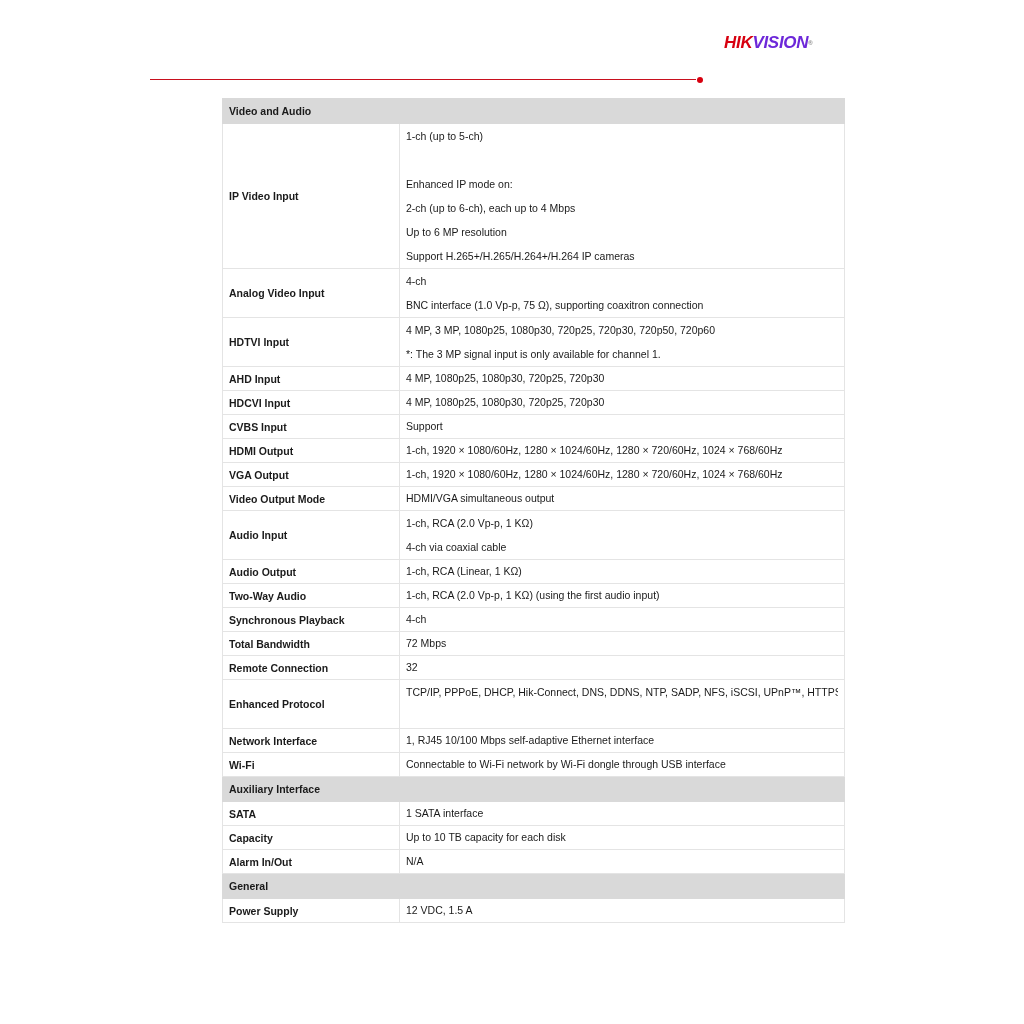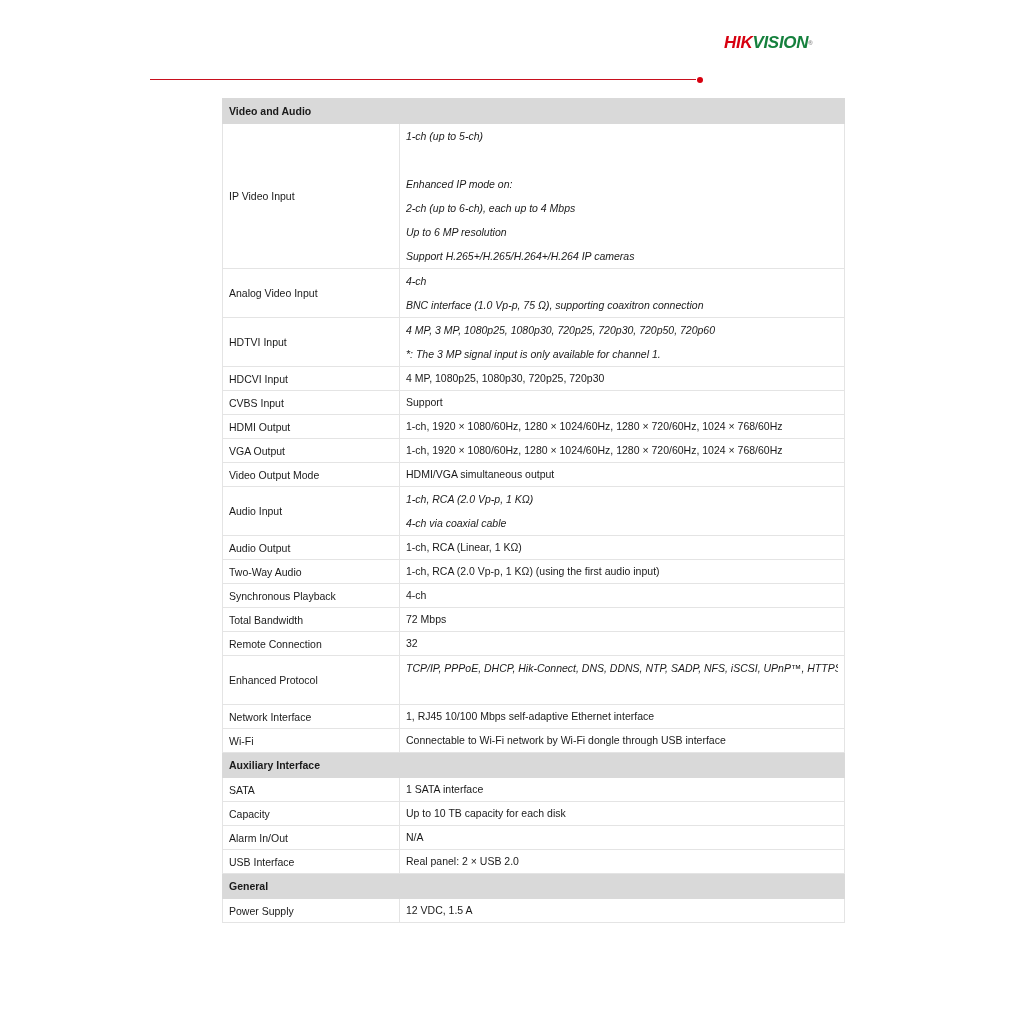--- a/index.html
+++ b/index.html
@@ -1,32 +1,32 @@
 <!DOCTYPE html>
 <html><head>
 <meta charset="utf-8">
 <style>
   html, body { margin: 0; padding: 0; background: #ffffff; }
   body { width: 1024px; height: 1024px; position: relative; overflow: hidden;
          font-family: "Liberation Sans", "DejaVu Sans", sans-serif; color: #1a1a1a; }
   .logo { position: absolute; left: 724px; top: 33px; font-style: italic; font-weight: bold;
           font-size: 17px; letter-spacing: -0.3px; line-height: 20px; }
   .logo .hik { color: #d7000f; }
-  .logo .vision { color: #15803d; }
+  .logo .vision { color: #6d28d9; }
   .logo .reg { font-size: 6px; color: #888; vertical-align: top; font-style: normal; }
   .rule { position: absolute; left: 150px; top: 79px; width: 546px; height: 1px; background: #c8101e; }
   .rule-dot { position: absolute; left: 697px; top: 77px; width: 6px; height: 6px; border-radius: 50%; background: #d7000f; }
   table.spec { position: absolute; left: 222px; top: 98px; width: 622px; border-collapse: collapse;
                font-size: 10.5px; table-layout: fixed; }
   table.spec td { border: 1px solid #e4e4e4; padding: 0 6px; vertical-align: middle; }
   table.spec col.c1 { width: 177px; }
   table.spec col.c2 { width: 445px; }
   tr.section td { background: #d9d9d9; font-weight: bold; height: 24px; border-color: #d9d9d9; }
-  td.label { height: 23px; }
-  td.value .line { height: 24px; line-height: 24px; white-space: nowrap; overflow: hidden; font-style: italic; }
+  td.label { height: 23px; font-weight: bold; }
+  td.value .line { height: 24px; line-height: 24px; white-space: nowrap; overflow: hidden; }
   td.value.single { line-height: 23px; white-space: nowrap; }
 </style>
 </head>
 <body>
 
 <div class="logo">
   <span class="hik">HIK</span><span class="vision">VISION</span><span class="reg">®</span>
 </div>
 <div class="rule"></div>
 <div class="rule-dot"></div>
@@ -57,20 +57,24 @@
           <div class="line">4-ch</div>
           <div class="line">BNC interface (1.0 Vp-p, 75 Ω), supporting coaxitron connection</div>
         </td>
       </tr>
       <tr>
         <td class="label">HDTVI Input</td>
         <td class="value">
           <div class="line">4 MP, 3 MP, 1080p25, 1080p30, 720p25, 720p30, 720p50, 720p60</div>
           <div class="line">*: The 3 MP signal input is only available for channel 1.</div>
         </td>
+      </tr>
+      <tr>
+        <td class="label">AHD Input</td>
+        <td class="value single">4 MP, 1080p25, 1080p30, 720p25, 720p30</td>
       </tr>
       <tr>
         <td class="label">HDCVI Input</td>
         <td class="value single">4 MP, 1080p25, 1080p30, 720p25, 720p30</td>
       </tr>
       <tr>
         <td class="label">CVBS Input</td>
         <td class="value single">Support</td>
       </tr>
       <tr>
@@ -135,24 +139,20 @@
         <td class="value single">1 SATA interface</td>
       </tr>
       <tr>
         <td class="label">Capacity</td>
         <td class="value single">Up to 10 TB capacity for each disk</td>
       </tr>
       <tr>
         <td class="label">Alarm In/Out</td>
         <td class="value single">N/A</td>
       </tr>
-      <tr>
-        <td class="label">USB Interface</td>
-        <td class="value single">Real panel: 2 × USB 2.0</td>
-      </tr>
       <tr class="section">
         <td colspan="2">General</td>
       </tr>
       <tr>
         <td class="label">Power Supply</td>
         <td class="value single">12 VDC, 1.5 A</td>
       </tr>
     </tbody>
 </table>
 

